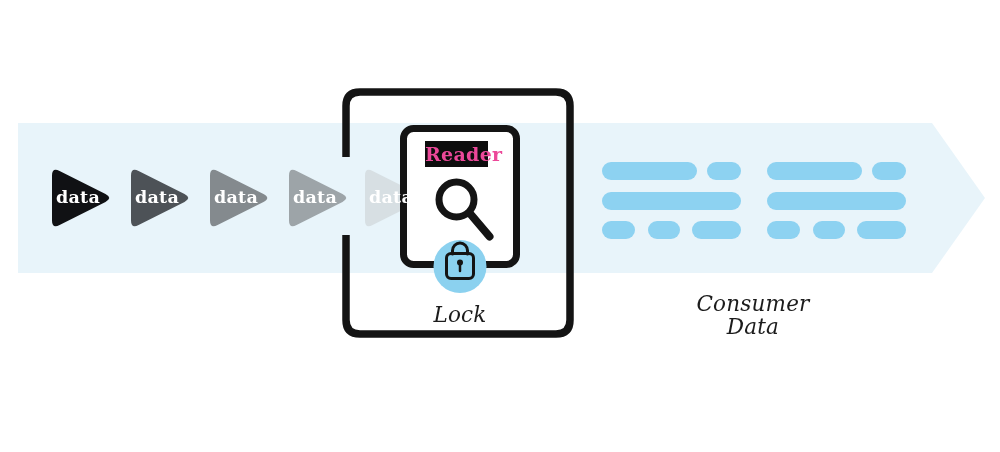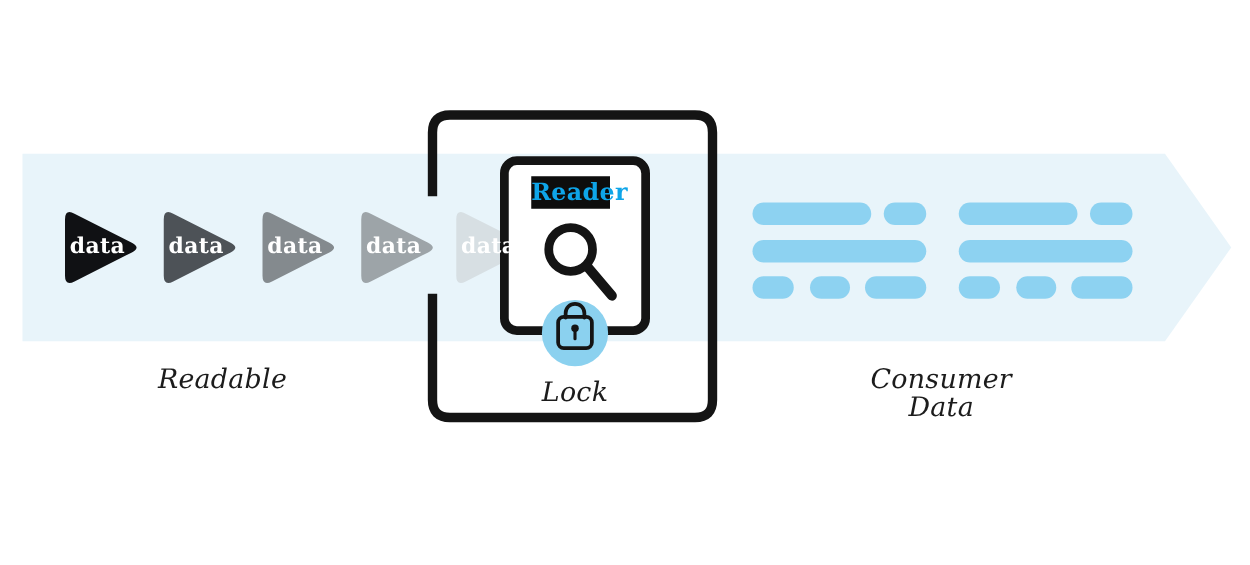--- a/index.html
+++ b/index.html
@@ -29,21 +29,21 @@
     position:absolute;
     top:187px;width:52px;
     font-weight:700;font-size:17.5px;line-height:21px;
     color:#ffffff;text-align:center;
     font-style:normal;letter-spacing:0.3px;
   }
   .cl0{left:52px;}.cl1{left:131px;}.cl2{left:210px;}.cl3{left:289px;}.cl4{left:365px;}
   .reader-chip{
     position:absolute;
     left:425px;top:141px;width:63px;height:26px;
-    background:#0d0d0d;color:#0ea5e9;
+    background:#0d0d0d;color:#ec4899;
     font-weight:700;font-size:19px;line-height:26px;
     text-align:left;letter-spacing:0.3px;
   }
 </style>
 </head>
 <body>
 
 <div class="stage">
 
   <svg width="1000" height="452" viewBox="0 0 1000 452">
@@ -92,21 +92,20 @@
       <rect x="857" y="221" width="49" height="18" rx="9"></rect>
     </g>
   </svg>
 
 
   <div class="reader-chip">Reader</div>
 
   <div class="label locklab">Lock</div>
 
   <div class="label readable">
-    <span>Readable</span>
   </div>
 
   <div class="label processed">
     <span>Consumer</span>
     <span>Data</span>
   </div>
 
   <div class="chunk-label cl0">data</div>
   <div class="chunk-label cl1">data</div>
   <div class="chunk-label cl2">data</div>

